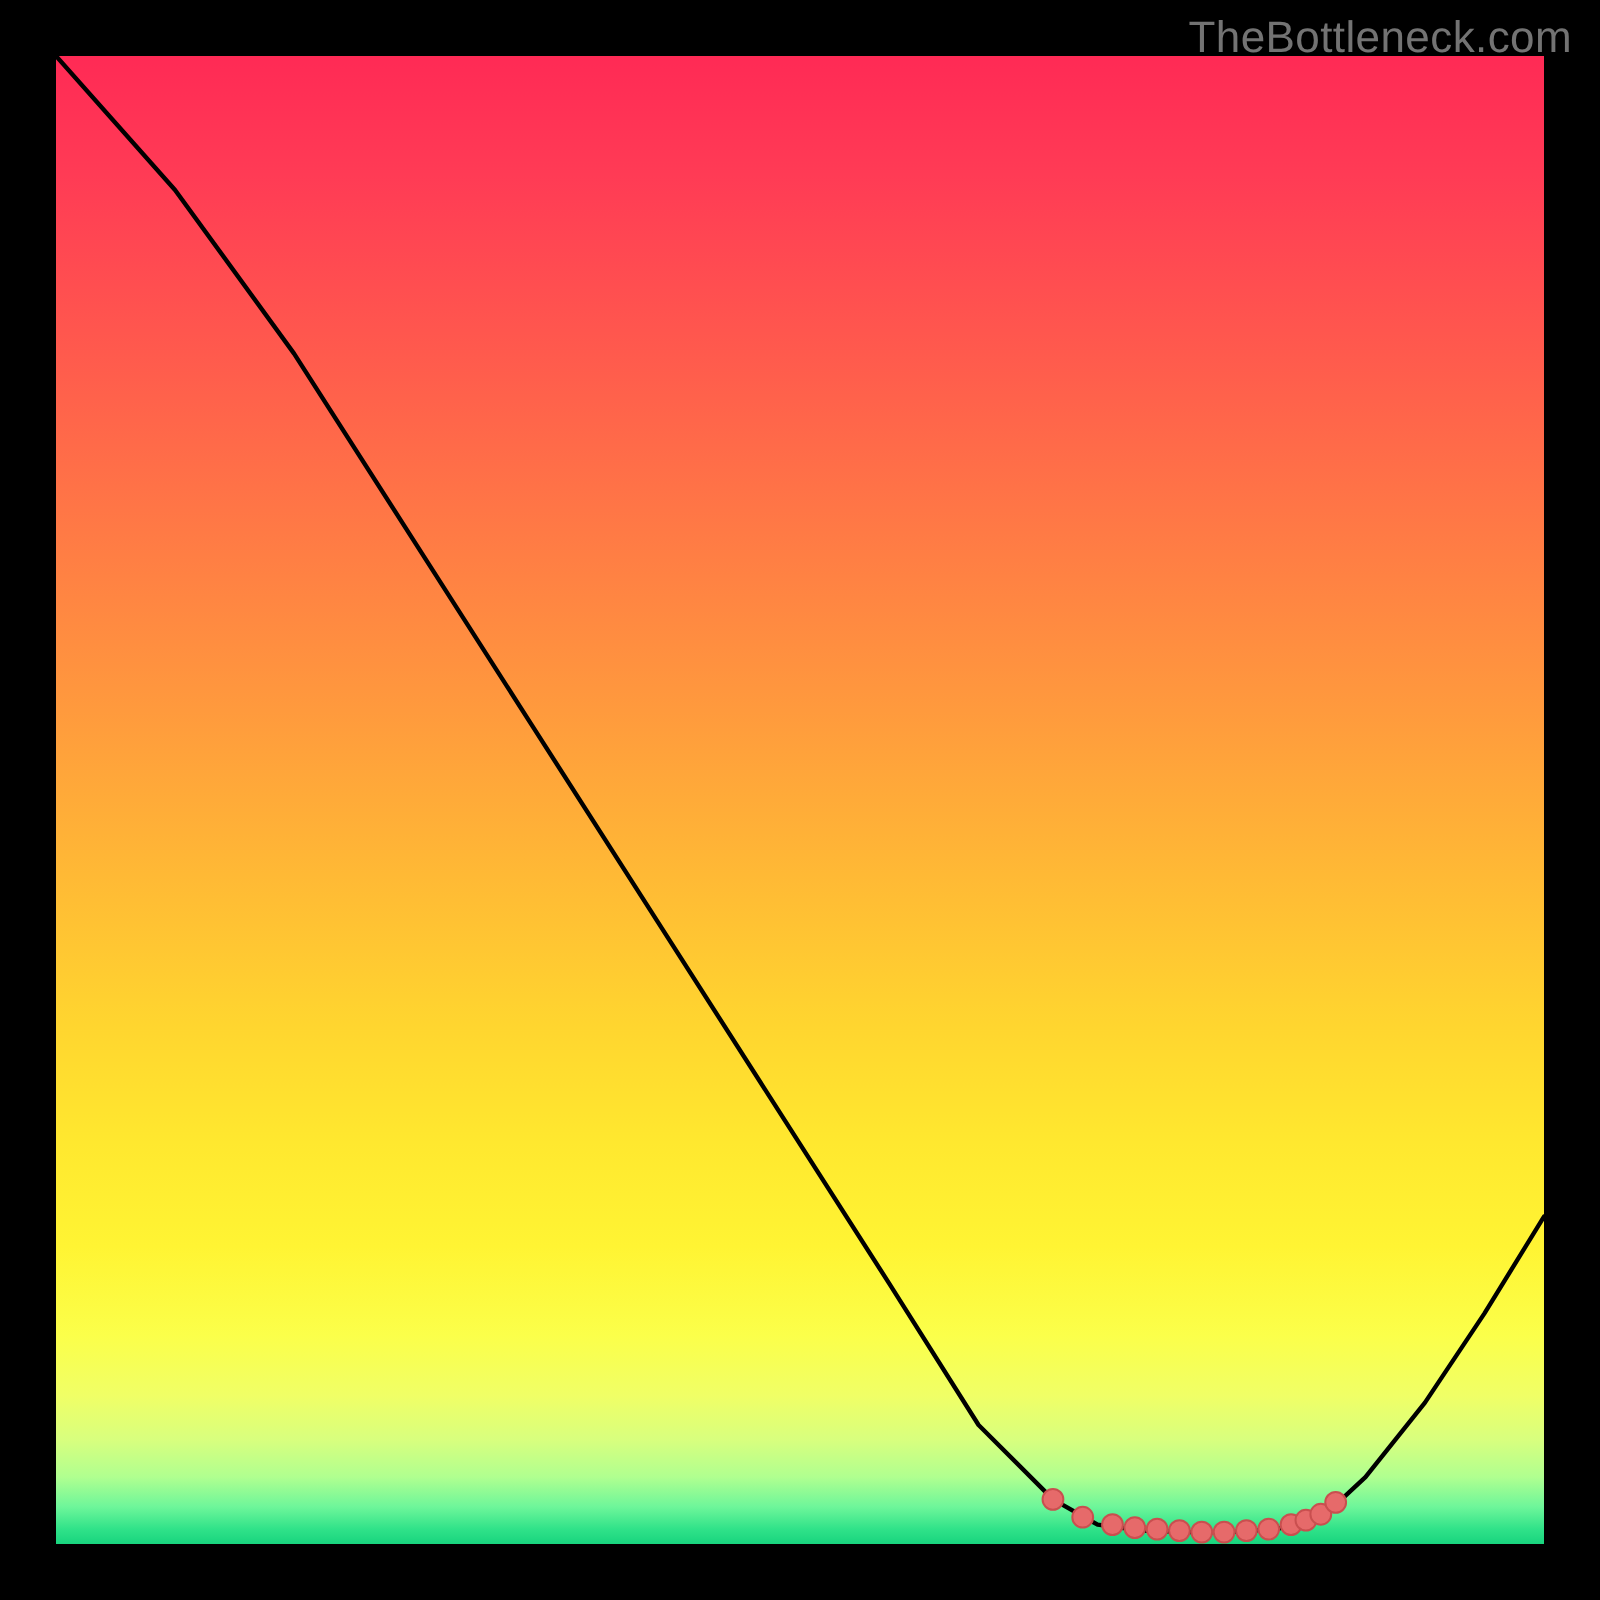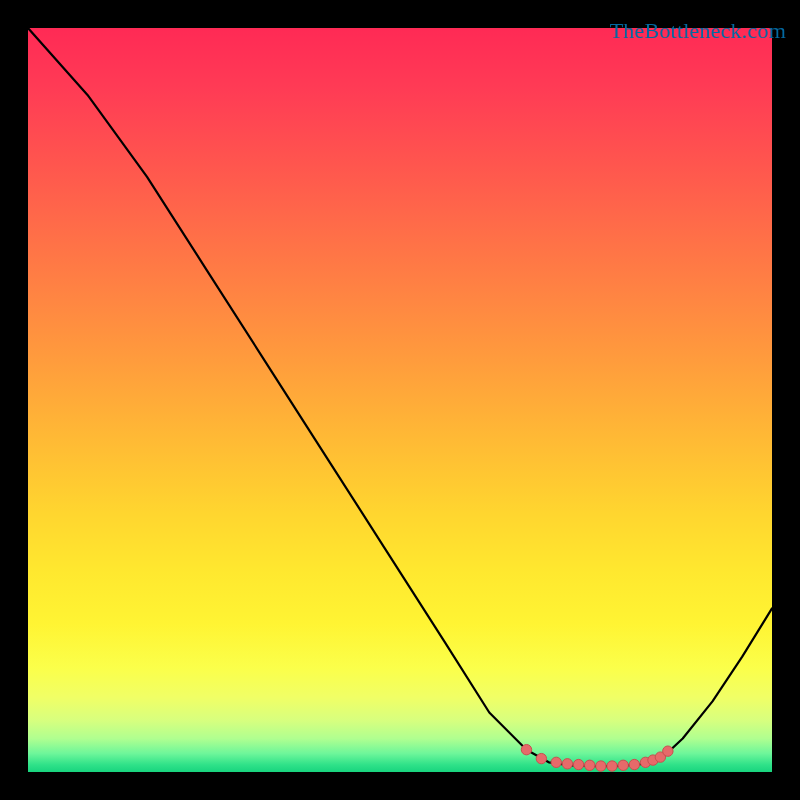--- a/index.html
+++ b/index.html
@@ -44,27 +44,26 @@
       #f0ff66 90%,
       #d8ff7e 93%,
       #b0ff90 95.5%,
       #6ef69a 97.5%,
       #30e289 99%,
       #18d47e 100%
     );
   }
   .watermark {
     position: absolute;
-    top: 18px;
+    top: 6px;
     right: 14px;
-    color: #0369a1;
+    color: #737373;
     font-size: 22px;
     font-weight: 500;
     letter-spacing: 0.2px;
-    font-family: Liberation Serif, serif;
   }
   svg.overlay {
     position: absolute;
     left: 0;
     top: 0;
     width: 100%;
     height: 100%;
     pointer-events: none;
   }
 </style>

